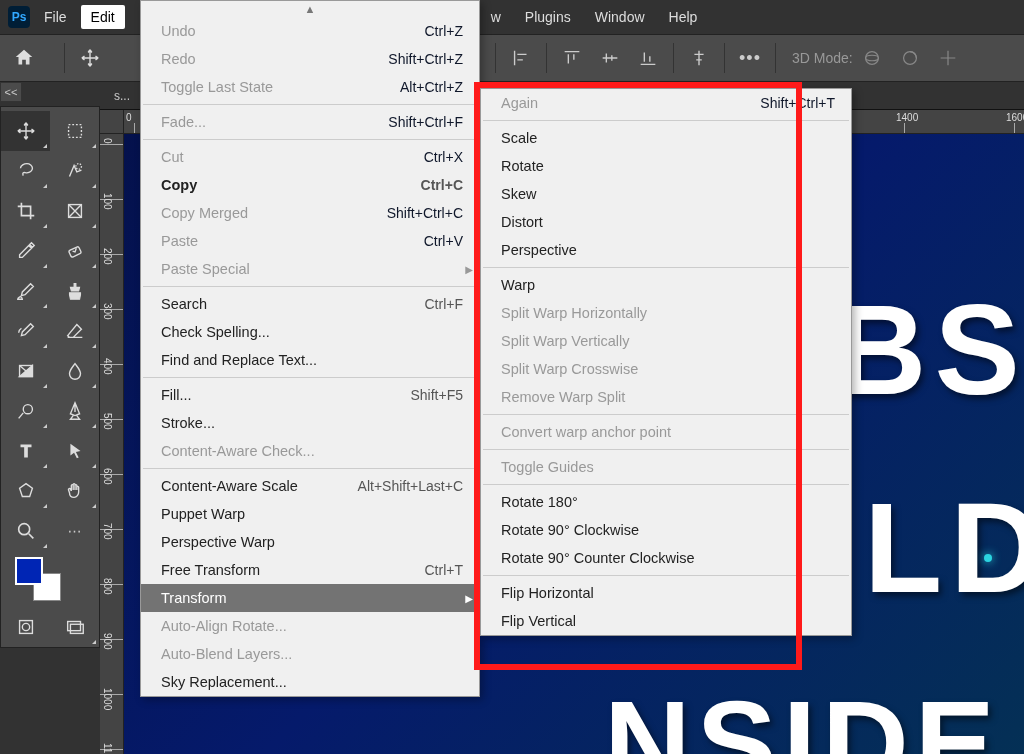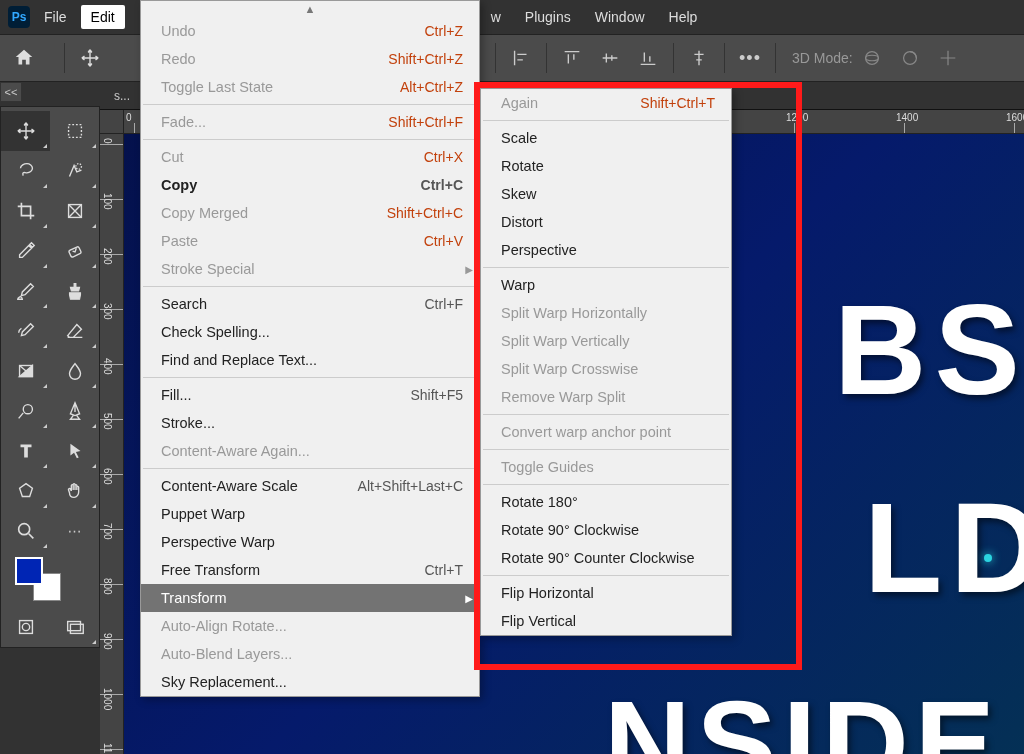--- a/index.html
+++ b/index.html
@@ -50,26 +50,26 @@
 
 .menu { position: absolute; background: #f0f0f0; border: 1px solid #999; box-shadow: 3px 3px 8px rgba(0,0,0,0.3); z-index: 100; }
 .menu-edit { left: 140px; top: 0; width: 340px; }
 .menu-scroll { text-align: center; color: #777; font-size: 11px; padding: 2px 0; }
 .menu-item { display: flex; align-items: center; height: 28px; padding: 0 16px 0 20px; font-size: 14.5px; color: #222; cursor: pointer; position: relative; }
 .menu-item.disabled { color: #999; }
 .menu-item.bold { font-weight: 600; }
 .menu-item.highlighted { background: #737373; color: #fff; }
 .menu-item .label { flex: 1; }
 .menu-item .shortcut { font-size: 14px; color: #555; }
-.menu-item.disabled .shortcut { color: #c2410c; }
+.menu-item.disabled .shortcut { color: #0f172a; }
 .menu-item .submenu-arrow { position: absolute; right: 6px; font-size: 10px; }
 .menu-sep { height: 1px; background: #ccc; margin: 3px 2px; }
 
 
-.menu-transform { left: 480px; top: 88px; width: 252px; }
+.menu-transform { left: 480px; top: 88px; width: 372px; }
 .red-box { position: absolute; border: 6px solid #ff1a1a; pointer-events: none; z-index: 200; }
 .red-box-1 { left: 474px; top: 82px; width: 328px; height: 588px; }
 
 svg { width: 22px; height: 22px; }
 .tool svg { width: 22px; height: 22px; }
 </style>
 </head>
 <body>
 
 <div class="menubar">
@@ -416,21 +416,21 @@
     </div>
     <div class="menu-item disabled">
       <span class="label">Copy Merged</span>
       <span class="shortcut">Shift+Ctrl+C</span>
     </div>
     <div class="menu-item disabled">
       <span class="label">Paste</span>
       <span class="shortcut">Ctrl+V</span>
     </div>
     <div class="menu-item disabled">
-      <span class="label">Stroke Special</span>
+      <span class="label">Paste Special</span>
       <span class="submenu-arrow">▶</span>
     </div>
     <div class="menu-sep"></div>
     <div class="menu-item">
       <span class="label">Search</span>
       <span class="shortcut">Ctrl+F</span>
     </div>
     <div class="menu-item">
       <span class="label">Check Spelling...</span>
     </div>
@@ -439,21 +439,21 @@
     </div>
     <div class="menu-sep"></div>
     <div class="menu-item">
       <span class="label">Fill...</span>
       <span class="shortcut">Shift+F5</span>
     </div>
     <div class="menu-item">
       <span class="label">Stroke...</span>
     </div>
     <div class="menu-item disabled">
-      <span class="label">Content-Aware Again...</span>
+      <span class="label">Content-Aware Check...</span>
     </div>
     <div class="menu-sep"></div>
     <div class="menu-item">
       <span class="label">Content-Aware Scale</span>
       <span class="shortcut">Alt+Shift+Last+C</span>
     </div>
     <div class="menu-item">
       <span class="label">Puppet Warp</span>
     </div>
     <div class="menu-item">

